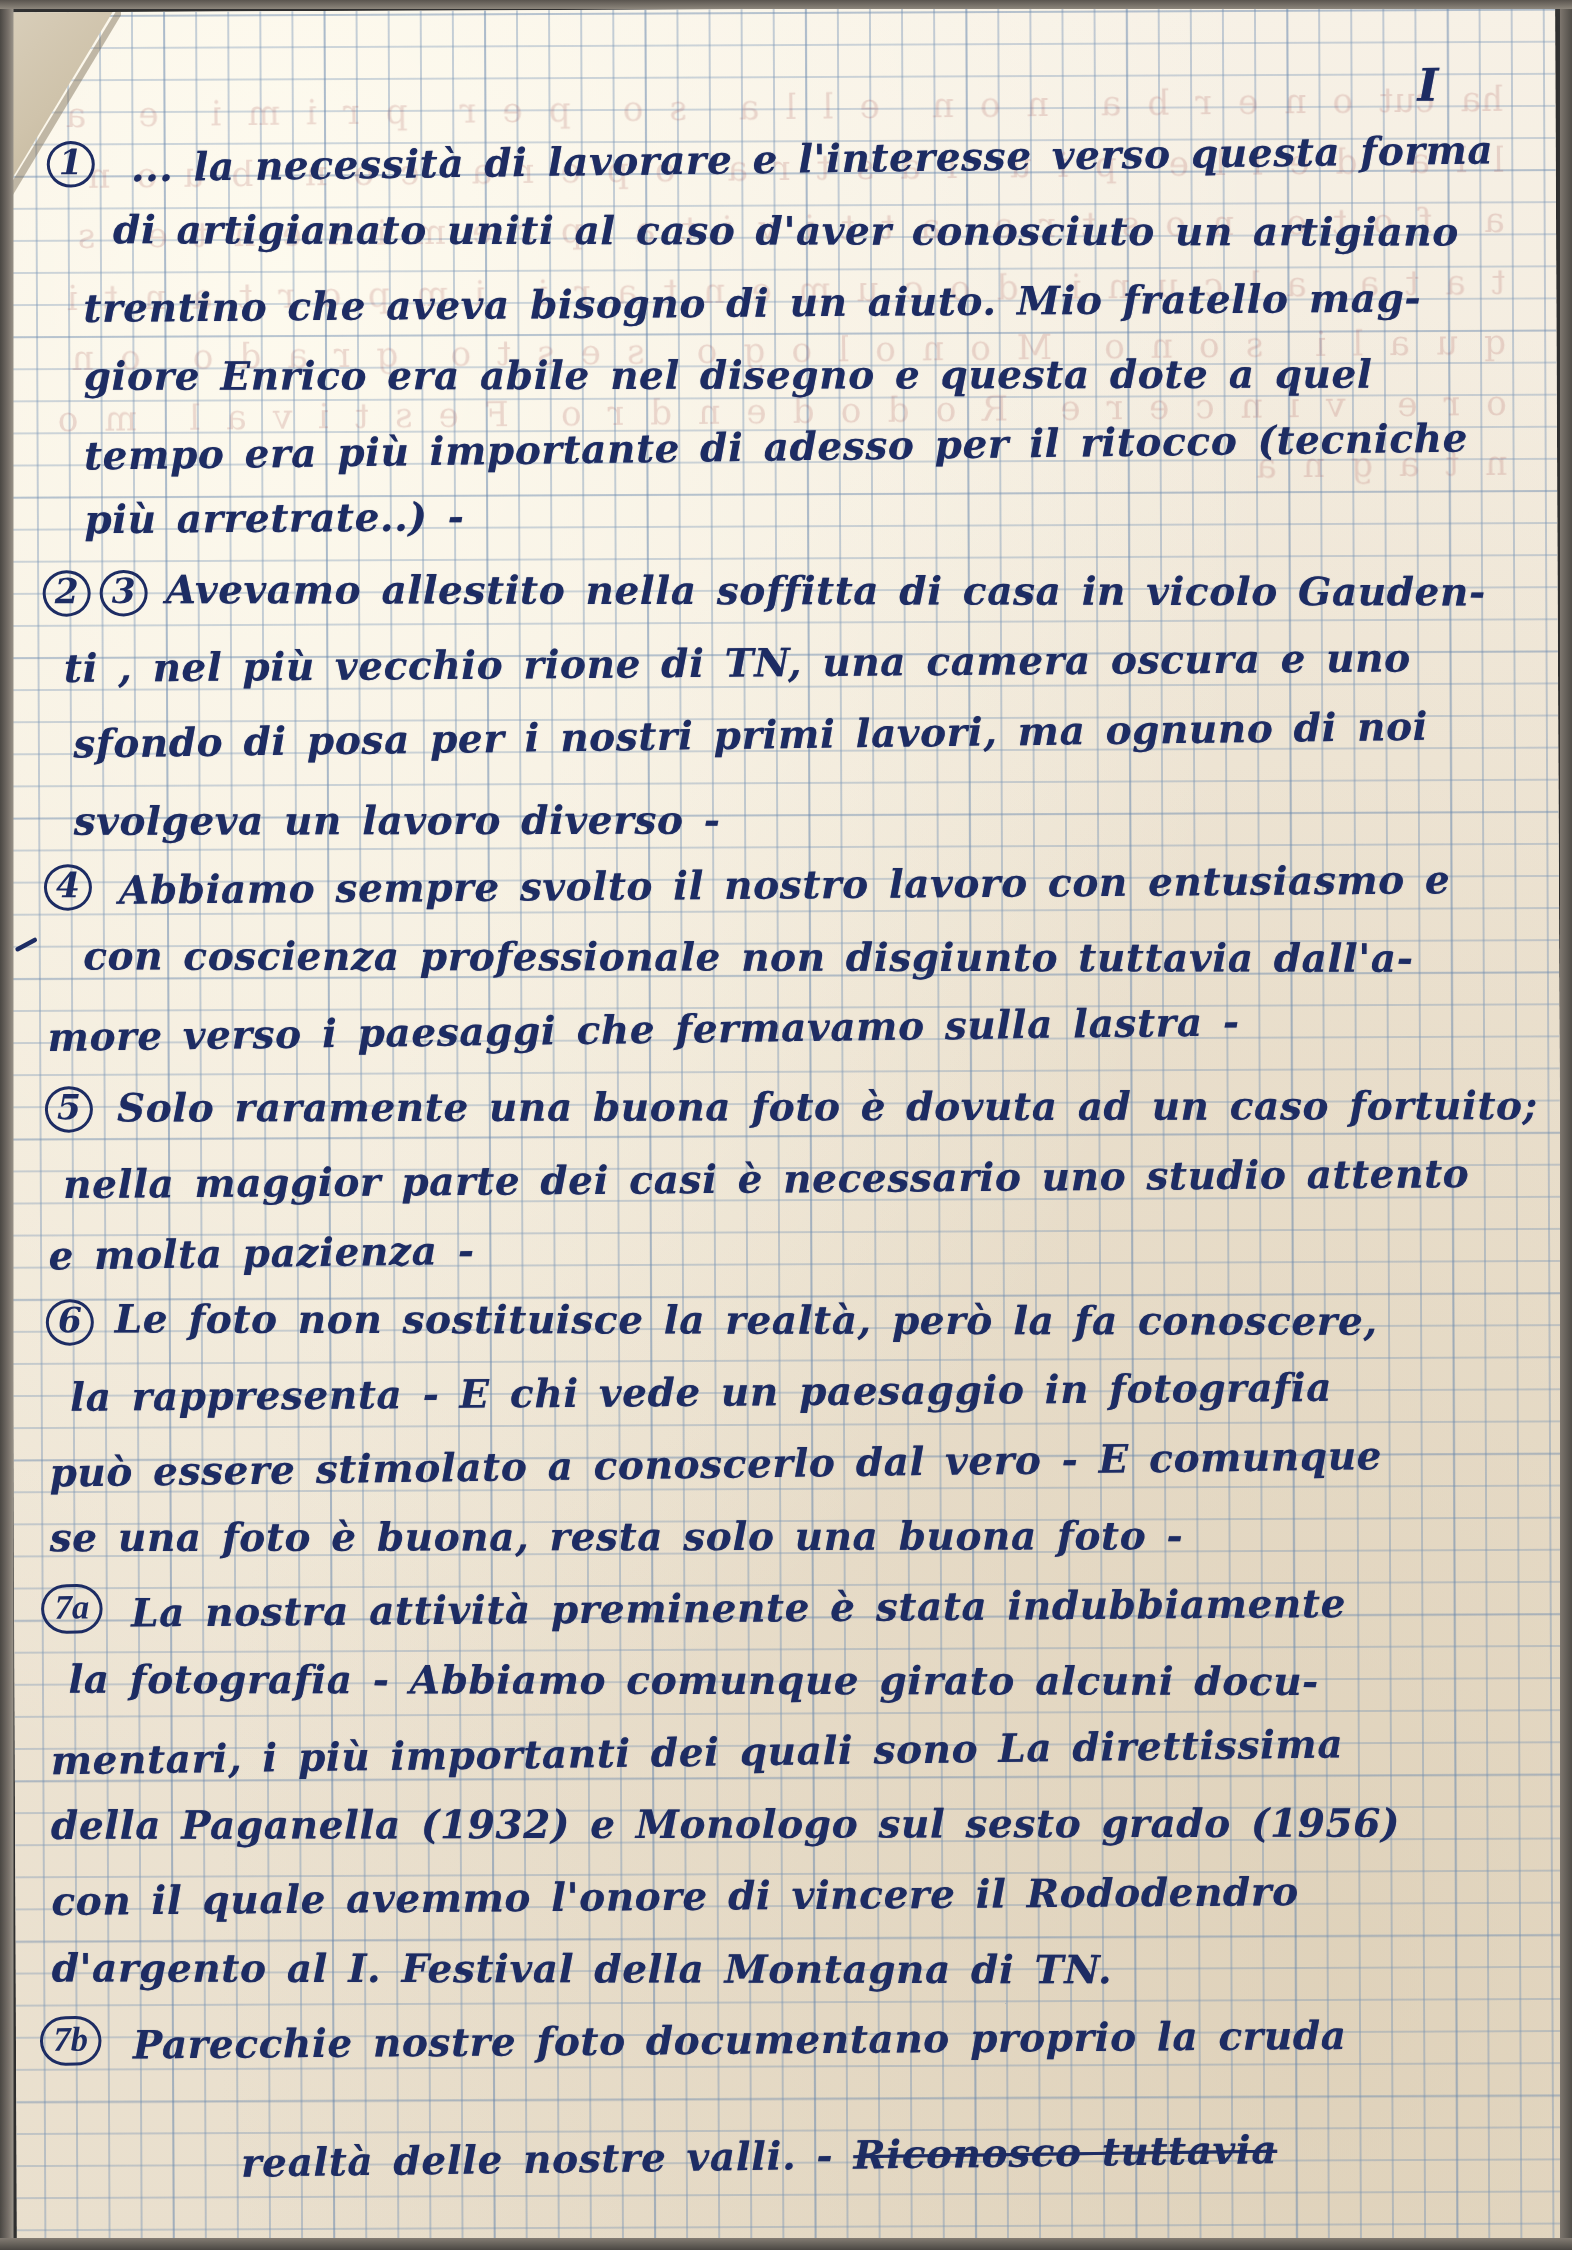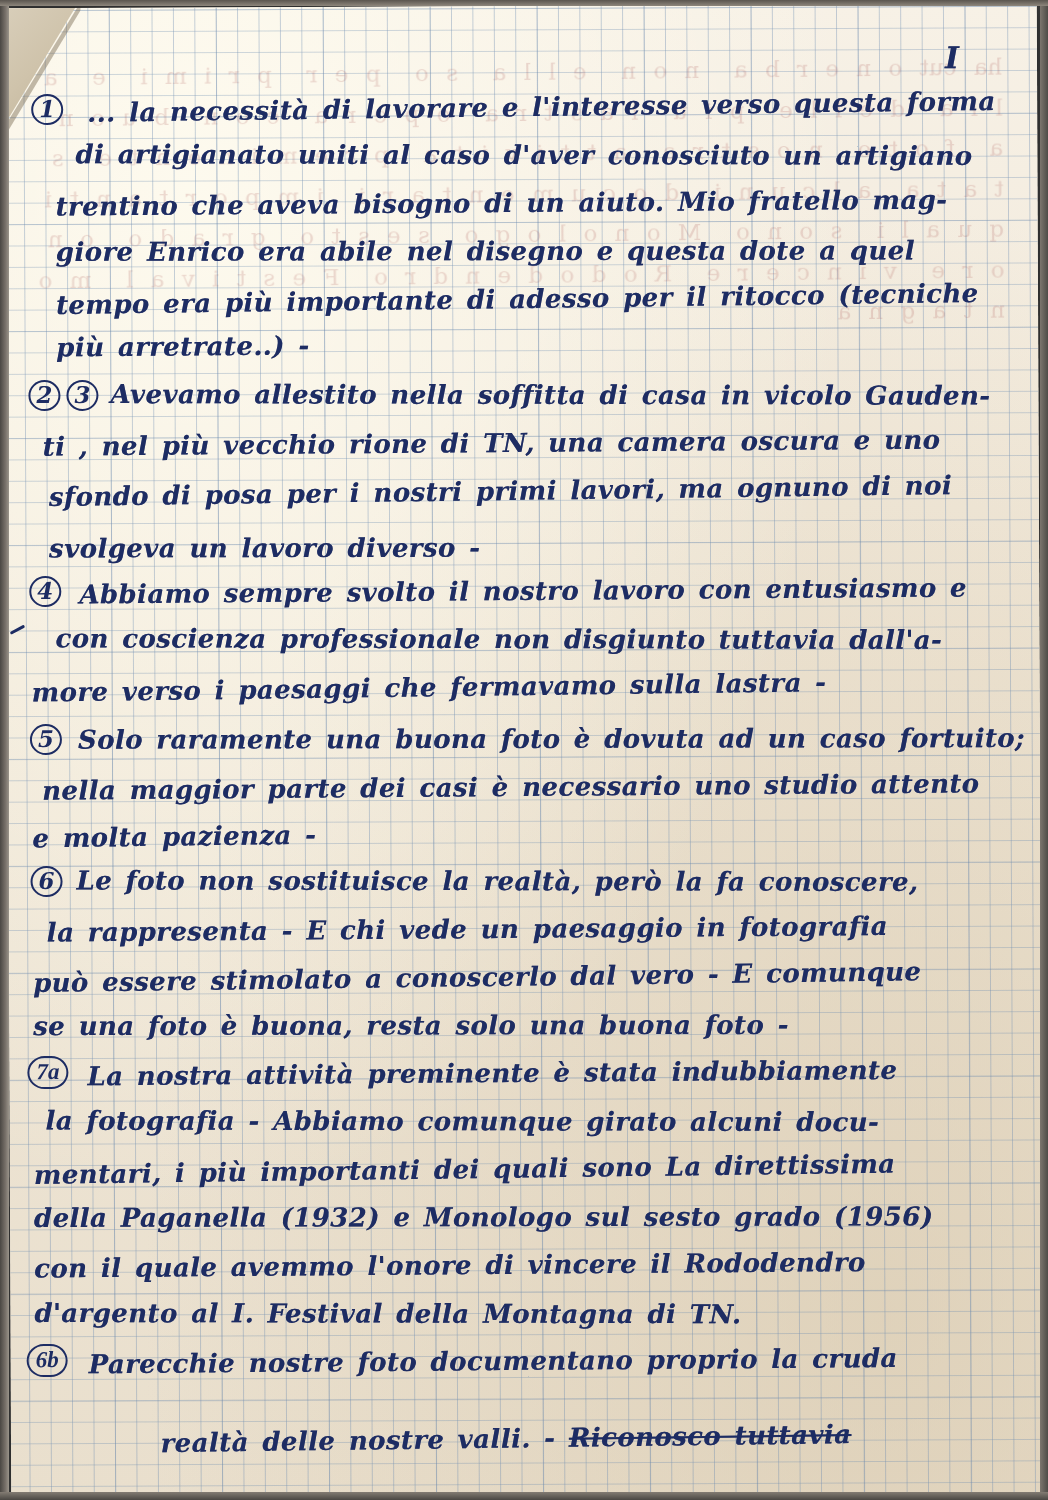--- a/index.html
+++ b/index.html
@@ -223,21 +223,21 @@
       <div class="hw ln j4" style="left:24px; top:1004px;">se una foto è buona, resta solo una buona foto -</div>
 
       <div class="num-circ num-oval" style="left:18px; top:1048px;">7a</div>
       <div class="hw ln j3" style="left:78px; top:1052px;">La nostra attività preminente è stata indubbiamente</div>
       <div class="hw ln j2" style="left:36px; top:1100px;">la fotografia - Abbiamo comunque girato alcuni docu-</div>
       <div class="hw ln j1" style="left:24px; top:1148px;">mentari, i più importanti dei quali sono La direttissima</div>
       <div class="hw ln j4" style="left:24px; top:1196px;">della Paganella (1932) e Monologo sul sesto grado (1956)</div>
       <div class="hw ln j3" style="left:24px; top:1244px;">con il quale avemmo l'onore di vincere il Rododendro</div>
       <div class="hw ln j2" style="left:24px; top:1292px;">d'argento al I. Festival della Montagna di TN.</div>
 
-      <div class="num-circ num-oval" style="left:16px; top:1336px;">6b</div>
+      <div class="num-circ num-oval" style="left:16px; top:1336px;">7b</div>
       <div class="hw ln j3" style="left:78px; top:1340px;">Parecchie nostre foto documentano proprio la cruda</div>
       <div class="hw ln j1" style="left:42px; top:1388px;">
         <span>realtà delle nostre valli. - </span><span class="struck">Riconosco tuttavia</span>
       </div>
 
     </div>
   </div>
 
   <div class="edge" id="edge-left"></div>
   <div class="edge" id="edge-right"></div>

